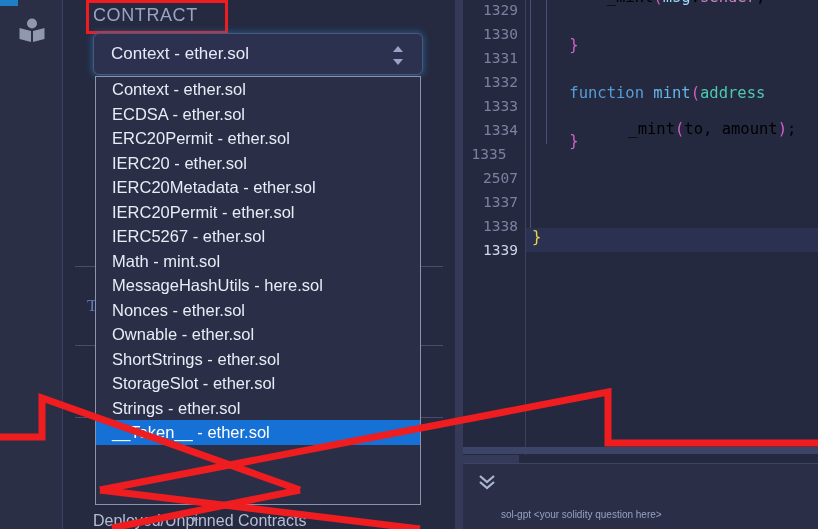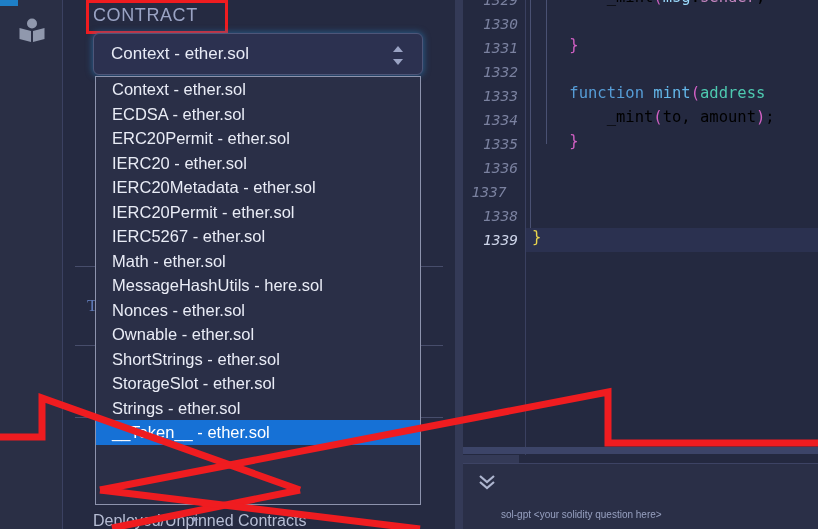--- a/index.html
+++ b/index.html
@@ -88,21 +88,21 @@
   }
 
   
   .splitter{position:absolute;left:455px;top:0;width:8px;height:529px;background:#343a57;}
   .editor{
     position:absolute;left:463px;top:0;width:355px;height:455px;
     background:#242940;
     overflow:hidden;
   }
   .gutter{
-    position:absolute;left:0;top:0;width:63px;height:455px;background:#242940;font-style:italic;
+    position:absolute;left:0;top:10px;width:63px;height:455px;background:#242940;
   }
   .lineno{
     position:absolute;right:8px;width:58px;text-align:right;
     font-family:"DejaVu Sans Mono", monospace;
     font-size:14.5px;color:#7b82a0;
   }
   .lineno.active{color:#cfd6ea;}
   .gutterline{position:absolute;left:62px;top:0;width:1px;height:455px;background:#3a4060;}
   .codearea{position:absolute;left:63px;top:0;right:0;height:455px;}
   .codeline{
@@ -181,21 +181,21 @@
   </div>
 
   <div class="dropdown" id="dropdown-list">
       <div class="dd-item">Context - ether.sol</div>
       <div class="dd-item">ECDSA - ether.sol</div>
       <div class="dd-item">ERC20Permit - ether.sol</div>
       <div class="dd-item">IERC20 - ether.sol</div>
       <div class="dd-item">IERC20Metadata - ether.sol</div>
       <div class="dd-item">IERC20Permit - ether.sol</div>
       <div class="dd-item">IERC5267 - ether.sol</div>
-      <div class="dd-item">Math - ether.sol</div>
+      <div class="dd-item">Math - mint.sol</div>
       <div class="dd-item">MessageHashUtils - here.sol</div>
       <div class="dd-item">Nonces - ether.sol</div>
       <div class="dd-item">Ownable - ether.sol</div>
       <div class="dd-item">ShortStrings - ether.sol</div>
       <div class="dd-item">StorageSlot - ether.sol</div>
       <div class="dd-item">Strings - ether.sol</div>
       <div class="dd-item selected">__Token__ - ether.sol</div>
     </div>
 
   <div class="deployed-label">Deployed/Unpinned Contracts</div>
@@ -203,37 +203,37 @@
   <div class="splitter"></div>
 
   <div class="editor">
     <div class="gutter" id="gutter">
         <div class="lineno" style="top: -8px;">1329</div>
         <div class="lineno" style="top: 16px;">1330</div>
         <div class="lineno" style="top: 40px;">1331</div>
         <div class="lineno" style="top: 64px; text-align: right;">1332</div>
         <div class="lineno" style="top: 88px;">1333</div>
         <div class="lineno" style="top: 112px;">1334</div>
-        <div class="lineno" style="top: 136px;">1335</div>
-        <div class="lineno" style="top: 160px;">1336</div>
-        <div class="lineno" style="top: 184px; text-align: center;">1337</div>
+        <div class="lineno" style="top: 136px; text-align: center;">1335</div>
+        <div class="lineno" style="top: 160px;">2507</div>
+        <div class="lineno" style="top: 184px;">1337</div>
         <div class="lineno" style="top: 208px;">1338</div>
         <div class="lineno active" style="top: 232px;">1339</div>
       </div>
     <div class="gutterline"></div>
     <div class="codearea" id="codearea">
       <div class="indentguide" style="left:20px;top:0;height:110px;"></div>
       <div class="indentguide" style="left:20px;top:96px;height:48px;"></div>
       <div class="indentguide" style="left:4px;top:0;height:230px;"></div>
     <div class="codeline" style="top: -12px;"><span style="padding-left: 6px;">        _mint<span class="tok-brace-p">(</span><span class="tok-var">msg</span>.<span class="tok-prop">sender</span>, </span></div>
         <div class="codeline" style="top: 12px;"><span style="padding-left: 6px;"></span></div>
         <div class="codeline" style="top: 36px;"><span style="padding-left: 6px;">    <span class="tok-brace-p">}</span></span></div>
         <div class="codeline" style="top: 60px;"><span style="padding-left: 6px;"></span></div>
         <div class="codeline" style="top: 84px;"><span style="padding-left: 6px;">    <span class="tok-kw">function</span> <span class="tok-fn">mint</span><span class="tok-brace-p">(</span><span class="tok-type">address</span> </span></div>
-        <div class="codeline" style="top: 108px;"><span style="padding-left: 6px;">        _mint<span class="tok-brace-p">(</span>to, amount<span class="tok-brace-p">)</span>;</span></div>
+        <div class="codeline" style="top: 120px; text-align: center;"><span style="padding-left: 6px;">        _mint<span class="tok-brace-p">(</span>to, amount<span class="tok-brace-p">)</span>;</span></div>
         <div class="codeline" style="top: 132px;"><span style="padding-left: 6px;">    <span class="tok-brace-p">}</span></span></div>
         <div class="codeline" style="top: 156px;"><span style="padding-left: 6px;"></span></div>
         <div class="codeline" style="top: 180px;"><span style="padding-left: 6px;"></span></div>
         <div class="codeline" style="top: 204px;"><span style="padding-left: 6px;"></span></div>
         <div class="codeline active" style="top: 228px;"><span style="padding-left: 6px;"><span class="tok-brace-y">}</span></span></div>
       </div>
   </div>
   <div class="editor-hsb"></div>
 
   <div class="termbar"></div>

